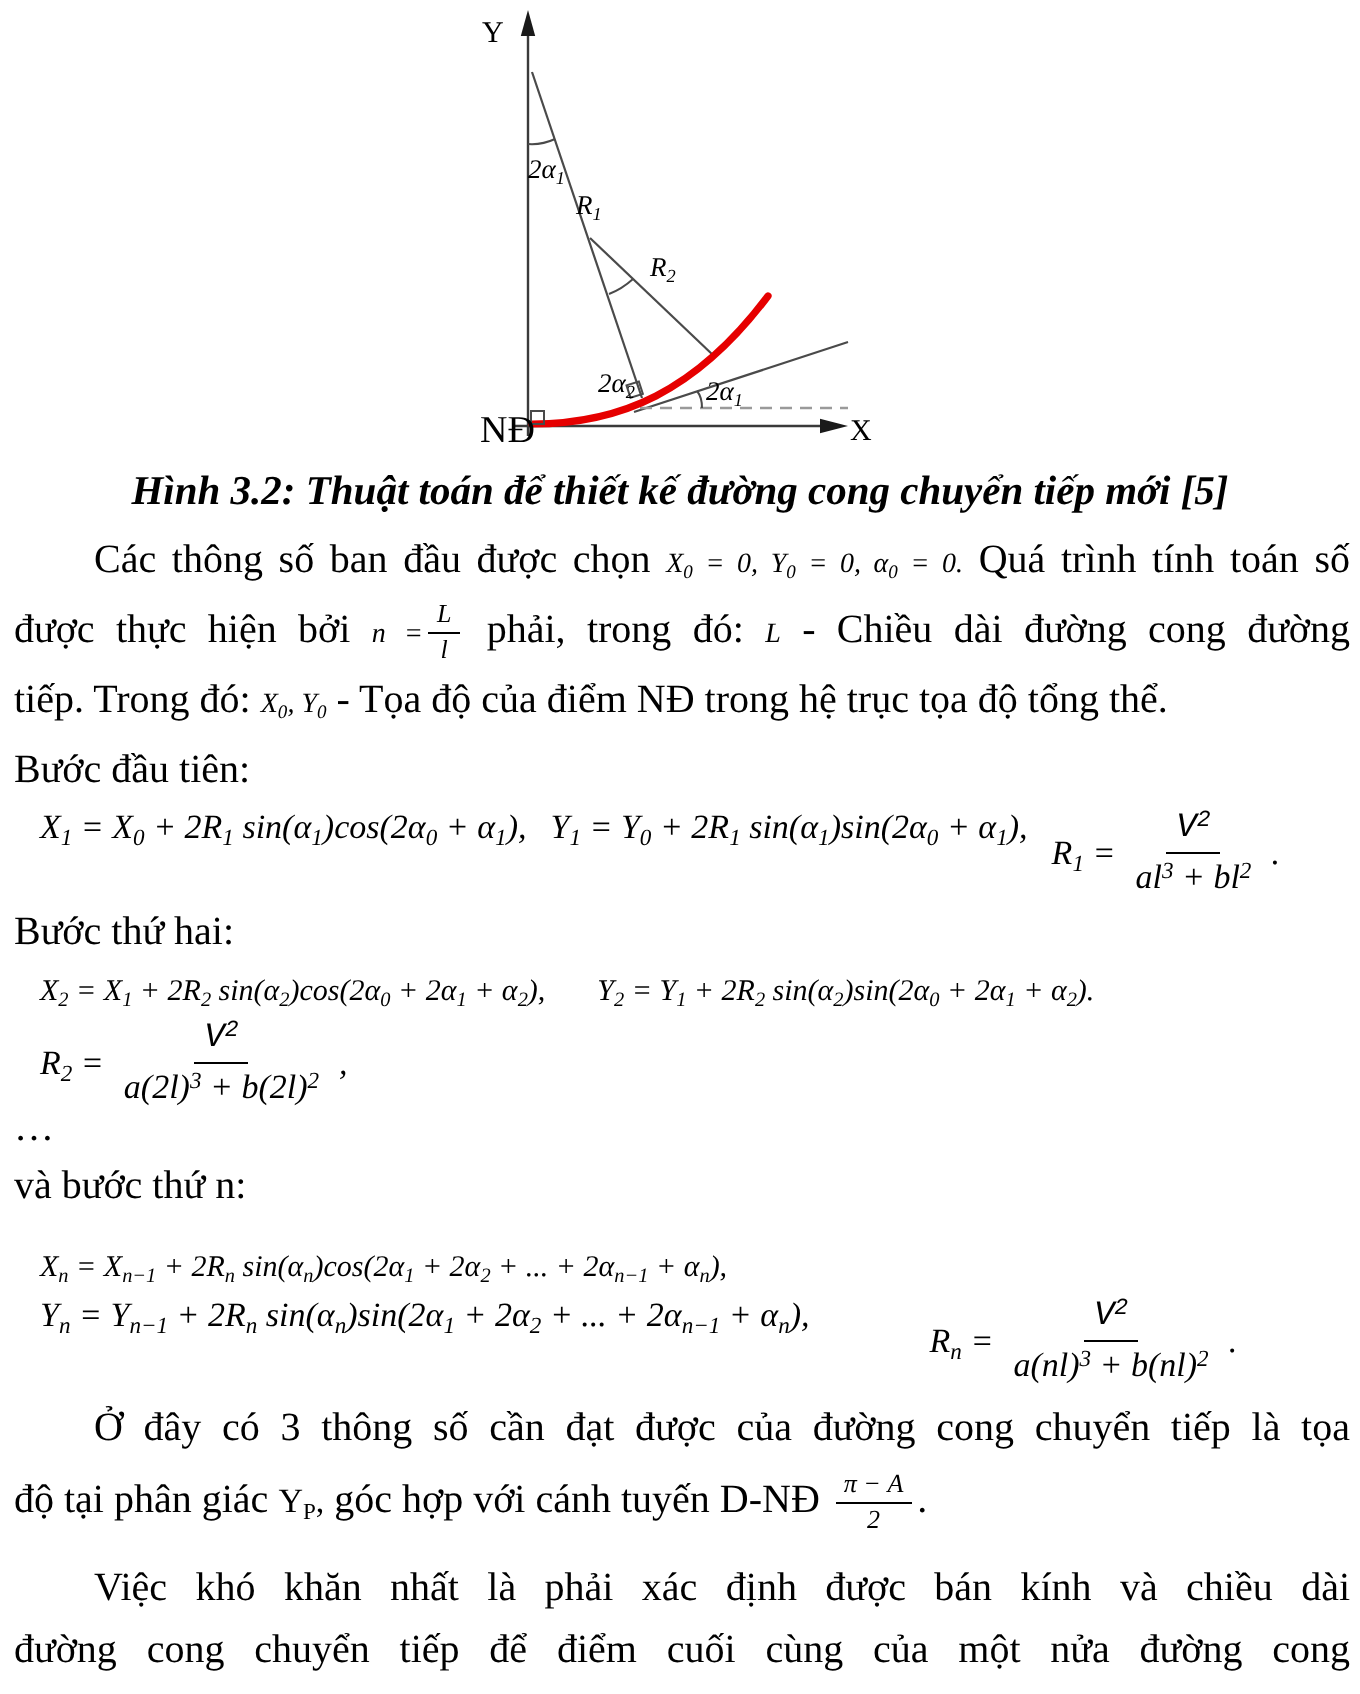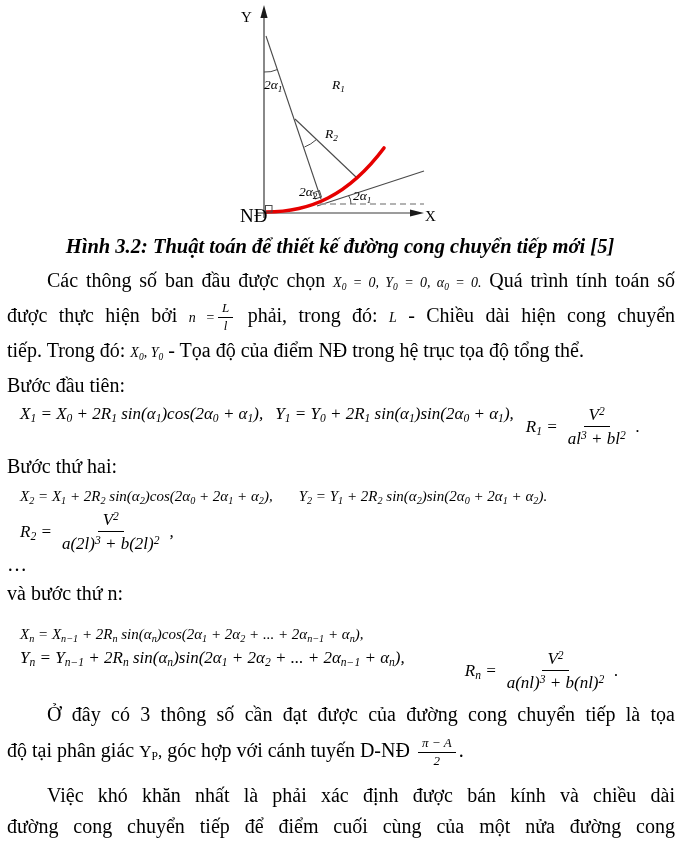--- a/index.html
+++ b/index.html
@@ -32,21 +32,21 @@
     display:flex;align-items:flex-start;white-space:nowrap;
   }
   .eq-gap > * + *{margin-left:12px;}
   .eq-wide-gap{margin-left:60px !important;}
   .eq-tight{display:inline-flex;align-items:center;}
   .eq-tight > * + *{margin-left:5px;}
   .frac{
     display:inline-flex;flex-direction:column;align-items:center;
     vertical-align:middle;text-align:center;line-height:1.25;
   }
-  .frac .num{display:block;padding:0 5px 1px 5px;border-bottom:1px solid #000;}
+  .frac .num{display:block;padding:0 5px 1px 5px;border-bottom:1px solid #000;font-family:Liberation Mono, monospace;}
   .frac .den{display:block;padding:1px 5px 0 5px;}
   .frac-inline{
     display:inline-flex;flex-direction:column;align-items:center;
     vertical-align:middle;text-align:center;font-style:italic;font-size:13px;line-height:1.15;
     margin:0 3px;
   }
   .frac-inline .num{display:block;padding:0 4px 1px 4px;border-bottom:1px solid #000;}
   .frac-inline .den{display:block;padding:1px 4px 0 4px;}
   .h44{height:46px;margin-top:2px;}
   .h42{height:42px;}
@@ -80,34 +80,34 @@
       <path d="M 304.5 147 Q 311 144.5 316.5 139.5" fill="none" stroke="#4a4a4a" stroke-width="1"></path>
       <path d="M 351 204 Q 351 198.5 348.5 195.5" fill="none" stroke="#4a4a4a" stroke-width="1"></path>
 
       <rect x="265.5" y="205.5" width="6.5" height="6.5" fill="none" stroke="#4a4a4a" stroke-width="1"></rect>
       <rect x="314.5" y="191.5" width="6.5" height="6.5" fill="none" stroke="#4a4a4a" stroke-width="1" transform="rotate(72 317.5 194.5)"></rect>
     </svg>
     <span class="fig-label" style="left:241px;top:10px;">Y</span>
     <span class="fig-label" style="left:425px;top:209px;">X</span>
     <span class="fig-label" style="left:240px;top:206px;font-size:19px;">NĐ</span>
     <span class="fig-math" style="left:264px;top:78px;">2α<sub>1</sub></span>
-    <span class="fig-math" style="left:288px;top:78px;margin-left:44px;">R<sub>1</sub></span>
+    <span class="fig-math" style="left:288px;top:96px;">R<sub>1</sub></span>
     <span class="fig-math" style="left:325px;top:127px;">R<sub>2</sub></span>
     <span class="fig-math" style="left:299px;top:141px;margin-top:44px;">2α<sub>2</sub></span>
     <span class="fig-math" style="left:353px;top:189px;">2α<sub>1</sub></span>
   </div>
 
   <div class="caption">Hình 3.2: Thuật toán để thiết kế đường cong chuyển tiếp mới [5]</div>
 
   <div>
     <div class="body-line just indent"><span>Các thông số ban đầu được chọn</span> <span class="imath">X<sub>0</sub> = 0, Y<sub>0</sub> = 0, α<sub>0</sub> = 0.</span> <span>Quá trình tính toán số</span></div>
     <div class="body-line just"><span>được thực hiện bởi</span> <span class="imath">n =</span><span class="frac-inline">
           <span class="num">L</span>
           <span class="den">l</span>
-        </span> <span>phải, trong đó:</span> <span class="imath">L</span> <span>- Chiều dài hiện cong chuyển</span></div>
+        </span> <span>phải, trong đó:</span> <span class="imath">L</span> <span>- Chiều dài đường cong đường</span></div>
     <div class="body-line"><span>tiếp. Trong đó:</span> <span class="imath">X<sub>0</sub>, Y<sub>0</sub></span> <span>- Tọa độ của điểm NĐ trong hệ trục tọa độ tổng thể.</span></div>
     <div class="body-line">Bước đầu tiên:</div>
   </div>
 
   <div class="eq eq-gap h44">
     <span>X<sub>1</sub> = X<sub>0</sub> + 2R<sub>1</sub> sin(α<sub>1</sub>)cos(2α<sub>0</sub> + α<sub>1</sub>),</span>
     <span>Y<sub>1</sub> = Y<sub>0</sub> + 2R<sub>1</sub> sin(α<sub>1</sub>)sin(2α<sub>0</sub> + α<sub>1</sub>),</span>
     <span class="eq-tight">
       <span>R<sub>1</sub> =</span>
       <span class="frac">

